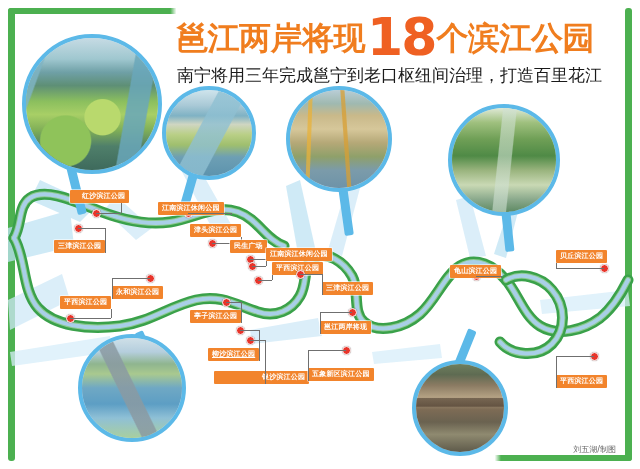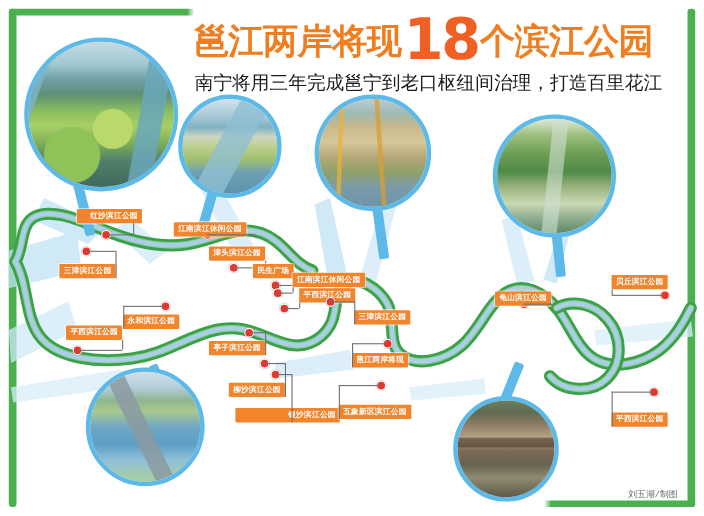--- a/index.html
+++ b/index.html
@@ -69,21 +69,21 @@
     padding:1px 4px;
     white-space:nowrap;
     border-radius:1px;
     box-shadow:0 0 0 1px rgba(255,255,255,.55);
     font-weight:bold;
     letter-spacing:0.2px;
   }
 
   .credit{
     position:absolute;right:24px;bottom:14px;
-    font-size:8px;color:#666;white-space:nowrap;font-family:Liberation Mono, monospace;
+    font-size:8px;color:#666;white-space:nowrap;
   }
 </style>
 </head>
 <body>
 
 <div id="stage">
 
   <div class="frame-bar frame-left"></div>
   <div class="frame-bar frame-right"></div>
   <div class="frame-bar frame-top"></div>
@@ -283,21 +283,21 @@
       <div class="leader h" style="left: 112px; top: 278px; width: 38px;"></div>
       <div class="marker" style="left: 295.5px; top: 269.5px;"></div>
       <div class="plabel" style="left: 322px; top: 282px;">三津滨江公园</div>
       <div class="leader v" style="left: 322px; top: 274px; height: 21px;"></div>
       <div class="leader h" style="left: 300px; top: 274px; width: 22px;"></div>
       <div class="marker" style="left: 221.5px; top: 297.5px;"></div>
       <div class="plabel" style="left: 190px; top: 310px;">亭子滨江公园</div>
       <div class="leader v" style="left: 241px; top: 302px; height: 21px;"></div>
       <div class="leader h" style="left: 226px; top: 302px; width: 15px;"></div>
       <div class="marker" style="left: 235.5px; top: 325.5px;"></div>
-      <div class="plabel" style="left: 208px; top: 348px;">柳沙滨江公园</div>
+      <div class="plabel" style="left: 208px; top: 348px; text-decoration: underline;">柳沙滨江公园</div>
       <div class="leader v" style="left: 259px; top: 330px; height: 31px;"></div>
       <div class="leader h" style="left: 240px; top: 330px; width: 19px;"></div>
       <div class="marker" style="left: 245.5px; top: 335.5px;"></div>
       <div class="plabel" style="left: 214px; top: 371px; padding-left: 48px;">银沙滨江公园</div>
       <div class="leader v" style="left: 265px; top: 340px; height: 44px;"></div>
       <div class="leader h" style="left: 250px; top: 340px; width: 15px;"></div>
       <div class="marker" style="left: 347.5px; top: 307.5px;"></div>
       <div class="plabel" style="left: 320px; top: 321px;">邕江两岸将现</div>
       <div class="leader v" style="left: 320px; top: 312px; height: 22px;"></div>
       <div class="leader h" style="left: 320px; top: 312px; width: 32px;"></div>

